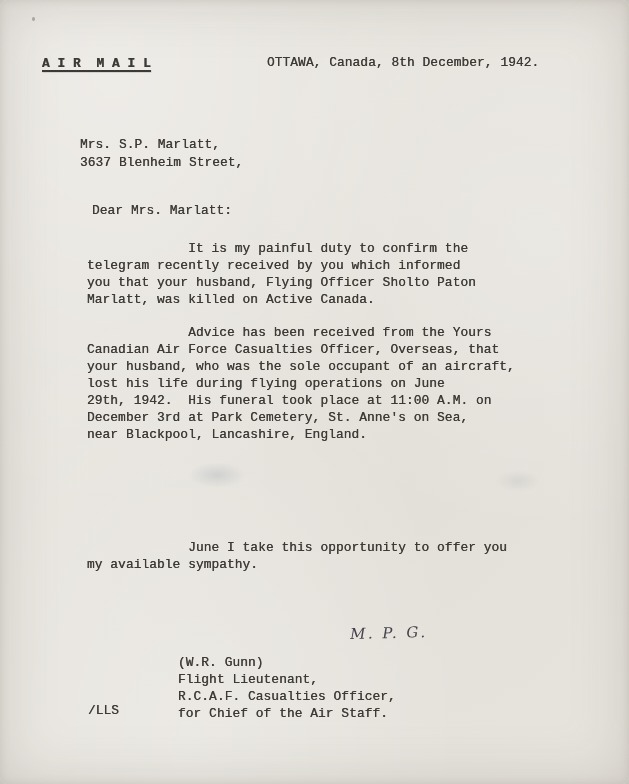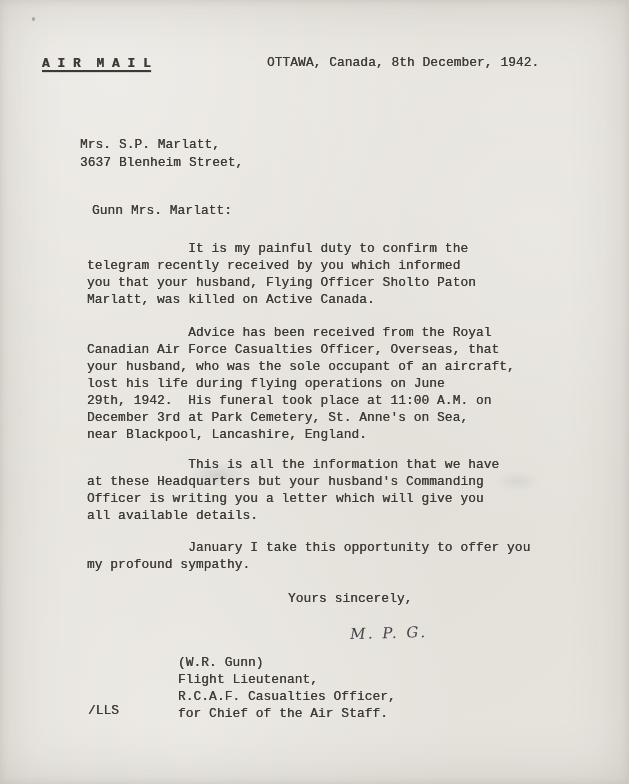--- a/index.html
+++ b/index.html
@@ -84,52 +84,45 @@
     <span class="line">A I R  M A I L</span>
   </div>
 
   <div class="abs line" style="left:267px; top:54px;">OTTAWA, Canada, 8th December, 1942.</div>
 
   <div id="address" class="abs" style="left:80px; top:136px;">
     <div class="line">Mrs. S.P. Marlatt,</div>
     <div class="line">3637 Blenheim Street,</div>
   </div>
 
-  <div class="abs line" style="left:92px; top:202px;">Gunn Mrs. Marlatt:</div>
+  <div class="abs line" style="left:92px; top:202px;">Dear Mrs. Marlatt:</div>
 
   <div class="abs" style="left:87px; top:240px;">
     <div class="line">             It is my painful duty to confirm the</div>
     <div class="line">telegram recently received by you which informed</div>
     <div class="line">you that your husband, Flying Officer Sholto Paton</div>
     <div class="line">Marlatt, was killed on Active Canada.</div>
   </div>
 
   <div class="abs" style="left:87px; top:324px;">
-    <div class="line">             Advice has been received from the Royal</div>
+    <div class="line">             Advice has been received from the Yours</div>
     <div class="line">Canadian Air Force Casualties Officer, Overseas, that</div>
     <div class="line">your husband, who was the sole occupant of an aircraft,</div>
     <div class="line">lost his life during flying operations on June</div>
     <div class="line">29th, 1942.  His funeral took place at 11:00 A.M. on</div>
     <div class="line">December 3rd at Park Cemetery, St. Anne's on Sea,</div>
     <div class="line">near Blackpool, Lancashire, England.</div>
   </div>
 
-  <div class="abs" style="left:87px; top:456px;">
-    <div class="line">             This is all the information that we have</div>
-    <div class="line">at these Headquarters but your husband's Commanding</div>
-    <div class="line">Officer is writing you a letter which will give you</div>
-    <div class="line">all available details.</div>
+
+  <div class="abs" style="left:87px; top:539px;">
+    <div class="line">             June I take this opportunity to offer you</div>
+    <div class="line">my available sympathy.</div>
   </div>
 
-  <div class="abs" style="left:87px; top:539px;">
-    <div class="line">             January I take this opportunity to offer you</div>
-    <div class="line">my profound sympathy.</div>
-  </div>
-
-  <div class="abs line" style="left:288px; top:590px;">Yours sincerely,</div>
 
   <div id="initials" class="abs" style="left:350px; top:624px;">M. P. G.</div>
 
   <div id="sigblock" class="abs" style="left:178px; top:654px; width:332px;">
     <div class="line">(W.R. Gunn)</div>
     <div class="line">Flight Lieutenant,</div>
     <div class="line">R.C.A.F. Casualties Officer,</div>
     <div class="line">for Chief of the Air Staff.</div>
   </div>
 

